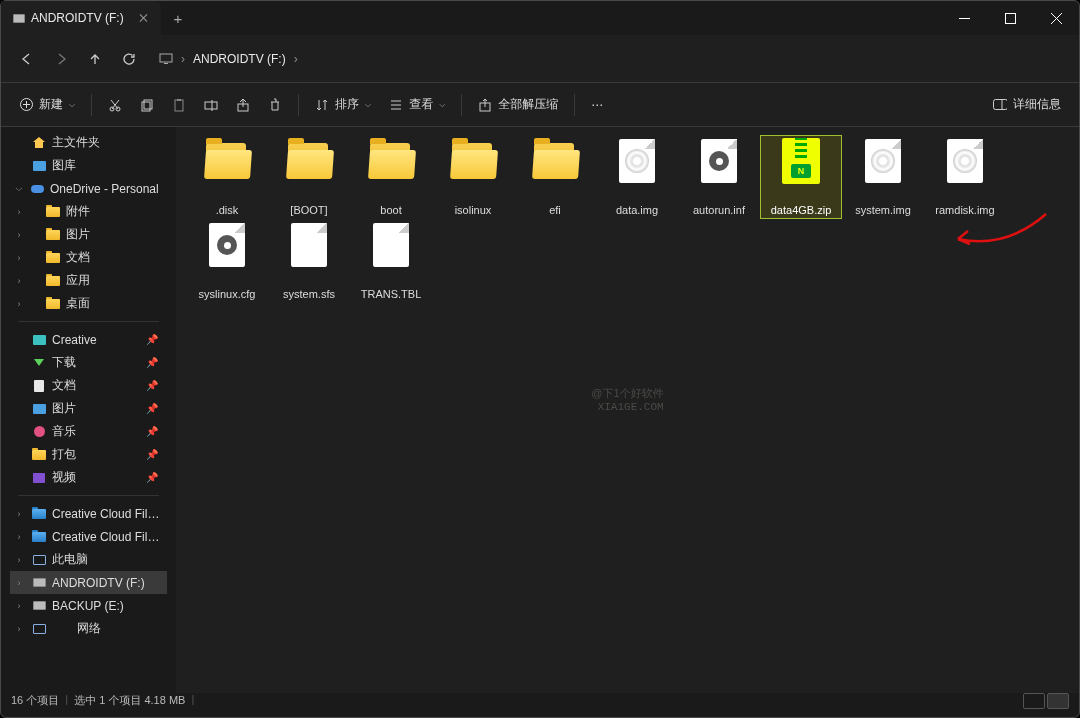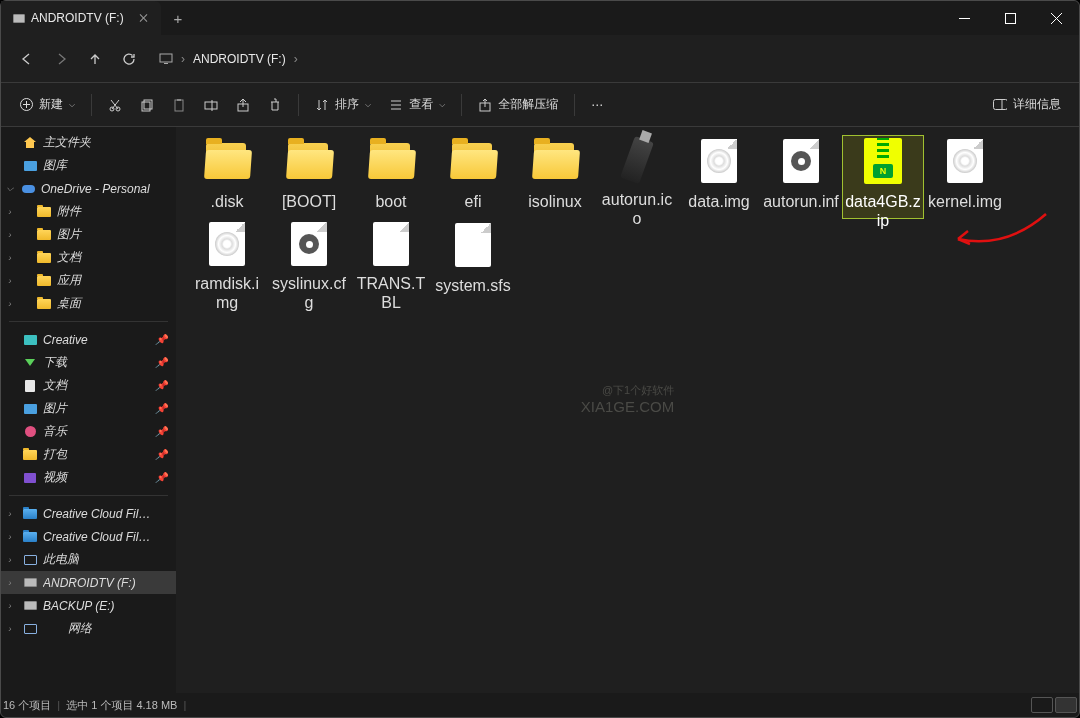--- a/index.html
+++ b/index.html
@@ -39,21 +39,21 @@
   .searchbox{flex:1;height:32px;margin-left:4px;display:flex;align-items:center;padding:0 10px;background:#2b2b2b;border-radius:4px;color:#aaa;}
   .searchbox .sicon{margin-left:auto;color:#aaa;}
   
   .toolbar{height:44px;display:flex;align-items:center;gap:2px;padding:0 10px;background:var(--bg);border-bottom:1px solid var(--border);}
   .tool{height:28px;display:flex;align-items:center;gap:6px;padding:0 8px;color:#ddd;border-radius:4px;}
   .tool .ico{width:14px;height:14px;display:flex;align-items:center;justify-content:center;}
   .divider{width:1px;height:22px;background:#3a3a3a;margin:0 6px;}
   .spacer{flex:1;}
   
   .body{flex:1;display:flex;min-height:0;}
-  .sidebar{width:175px;background:var(--bg-dark);padding:4px 0;overflow-y:auto;font-style:italic;}
+  .sidebar{width:175px;background:var(--bg-dark);padding:4px 9px;overflow-y:auto;}
   .side-item{height:23px;display:flex;align-items:center;gap:6px;padding:0 6px;color:#ddd;position:relative;}
   .side-item.indent1{padding-left:22px;}
   .side-item.indent2{padding-left:36px;}
   .side-item.sel{background:#3a3a3a;}
   .side-item .caret{position:absolute;left:4px;font-size:9px;color:#888;width:10px;text-align:center;}
   .side-item .pin{position:absolute;right:8px;font-size:10px;color:#777;}
   .side-ico{width:14px;height:12px;display:flex;align-items:center;justify-content:center;}
   .side-group{margin-bottom:6px;}
   .side-sep{height:1px;background:#333;margin:6px 8px;}
   
@@ -71,21 +71,21 @@
   .gal-ico{width:13px;height:10px;background:#4aa0e0;border-radius:1px;}
   .play-ico{width:12px;height:10px;background:#8050d0;border-radius:1px;position:relative;}
   .home-ico{width:12px;height:11px;position:relative;}
   .home-ico:before{content:"";position:absolute;top:0;left:0;border-left:6px solid transparent;border-right:6px solid transparent;border-bottom:5px solid #ffc850;}
   .home-ico:after{content:"";position:absolute;top:4px;left:2px;width:8px;height:7px;background:#ffc850;}
   
   .content{flex:1;background:var(--bg);overflow-y:auto;padding:8px 0 0 10px;position:relative;}
   .grid{display:flex;flex-wrap:wrap;gap:0;}
   .item{width:82px;height:84px;display:flex;flex-direction:column;align-items:center;justify-content:flex-start;padding-top:2px;border:1px solid transparent;}
   .item.highlight{background:rgba(255,255,0,0.12);border:1px solid var(--highlight-border);}
-  .item .label{text-align:center;color:#ddd;font-size:16px;margin-top:8px;word-break:break-all;padding:0 2px;line-height:1.2;}
+  .item .label{text-align:center;color:#ddd;font-size:11px;margin-top:20px;word-break:break-all;padding:0 2px;line-height:1.2;}
   .item.highlight .label{color:#fff;}
   .icon-wrap{width:50px;height:46px;display:flex;align-items:center;justify-content:center;}
   
   .big-folder{width:46px;height:36px;position:relative;}
   .big-folder .back{position:absolute;top:0;left:2px;width:40px;height:30px;background:linear-gradient(#f8d050,#e8b020);border-radius:3px;}
   .big-folder .back:before{content:"";position:absolute;top:-5px;left:0;width:16px;height:6px;background:#e8b020;border-radius:2px 2px 0 0;}
   .big-folder .front{position:absolute;top:7px;left:0;width:46px;height:29px;background:linear-gradient(#ffe680,#f8c838);border-radius:3px;transform:skewX(-4deg);transform-origin:bottom;}
   
   .file-page{width:36px;height:44px;background:#fff;border-radius:2px;position:relative;}
   .file-page .fold{position:absolute;top:0;right:0;width:10px;height:10px;background:linear-gradient(135deg,#fff 0 50%,#ccc 50% 100%);}
@@ -95,21 +95,21 @@
   .usb{width:20px;height:44px;background:linear-gradient(#444,#222);border-radius:3px;transform:rotate(20deg);position:relative;}
   .usb:before{content:"";position:absolute;top:-8px;left:5px;width:10px;height:10px;background:#aaa;}
   
   .zip-yellow{width:38px;height:46px;background:#f0ff00;border-radius:2px;position:relative;}
   .zip-yellow .zt{position:absolute;top:0;left:13px;width:12px;height:20px;background:repeating-linear-gradient(0deg,#0a0 0 3px,#f0ff00 3px 6px);}
   .zip-yellow .n{position:absolute;bottom:6px;left:9px;width:20px;height:14px;background:#00a030;color:#f0ff00;font-size:9px;font-weight:bold;display:flex;align-items:center;justify-content:center;border-radius:2px;}
   
   .annot{position:absolute;left:770px;top:82px;width:120px;height:40px;pointer-events:none;}
   .watermark{position:absolute;left:50%;top:48%;transform:translate(-50%,-50%);color:#4a4a46;font-size:11px;text-align:right;}
   
-  .statusbar{height:24px;background:var(--bg-dark);display:flex;align-items:center;padding:0 2px;color:#bbb;font-size:11px;border-radius:0 0 6px 6px;}
+  .statusbar{height:24px;background:var(--bg-dark);display:flex;padding:0 10px;color:#bbb;font-size:11px;border-radius:0 0 6px 6px;}
   .status-sep{margin:0 6px;color:#555;}
   .view-toggle{margin-left:auto;display:flex;gap:2px;}
   .vt{width:22px;height:16px;border:1px solid #555;border-radius:2px;}
   .txt-ellipsis{white-space:nowrap;overflow:hidden;text-overflow:ellipsis;}
 </style>
 </head>
 <body>
 
 <div class="window">
 
@@ -465,36 +465,30 @@
             </div>
             <div class="label">boot</div>
           </div>
           <div class="item">
             <div class="icon-wrap">
               <div class="big-folder">
                 <div class="back"></div>
                 <div class="front"></div>
               </div>
             </div>
-            <div class="label">efi</div>
+            <div class="label">isolinux</div>
           </div>
           <div class="item">
             <div class="icon-wrap">
               <div class="big-folder">
                 <div class="back"></div>
                 <div class="front"></div>
               </div>
             </div>
-            <div class="label">isolinux</div>
-          </div>
-          <div class="item">
-            <div class="icon-wrap">
-              <div class="usb"></div>
-            </div>
-            <div class="label">autorun.ico</div>
+            <div class="label">efi</div>
           </div>
           <div class="item">
             <div class="icon-wrap">
               <div class="file-page">
                 <div class="fold"></div>
                 <div class="file-disc"></div>
               </div>
             </div>
             <div class="label">data.img</div>
           </div>
@@ -516,21 +510,21 @@
             </div>
             <div class="label">data4GB.zip</div>
           </div>
           <div class="item">
             <div class="icon-wrap">
               <div class="file-page">
                 <div class="fold"></div>
                 <div class="file-disc"></div>
               </div>
             </div>
-            <div class="label">kernel.img</div>
+            <div class="label">system.img</div>
           </div>
           <div class="item">
             <div class="icon-wrap">
               <div class="file-page">
                 <div class="fold"></div>
                 <div class="file-disc"></div>
               </div>
             </div>
             <div class="label">ramdisk.img</div>
           </div>
@@ -542,34 +536,34 @@
               </div>
             </div>
             <div class="label">syslinux.cfg</div>
           </div>
           <div class="item">
             <div class="icon-wrap">
               <div class="file-page">
                 <div class="fold"></div>
               </div>
             </div>
+            <div class="label">system.sfs</div>
+          </div>
+          <div class="item">
+            <div class="icon-wrap">
+              <div class="file-page">
+                <div class="fold"></div>
+              </div>
+            </div>
             <div class="label">TRANS.TBL</div>
-          </div>
-          <div class="item">
-            <div class="icon-wrap">
-              <div class="file-page">
-                <div class="fold"></div>
-              </div>
-            </div>
-            <div class="label">system.sfs</div>
           </div>
         </div>
       <div class="watermark">
         <div>@下1个好软件</div>
-        <div style="font-size:15px;">XIA1GE.COM</div>
+        <div style="font-size:11px;font-family:Liberation Mono, monospace;">XIA1GE.COM</div>
       </div>
       <svg class="annot" width="120" height="40">
         <path d="M100 5 Q 60 40 12 30" fill="none" stroke="#e01010" stroke-width="2.5"></path>
         <path d="M12 30 L22 22 M12 30 L24 35" fill="none" stroke="#e01010" stroke-width="2.5"></path>
       </svg>
     </div>
   </div>
 
   <div class="statusbar">
     <span>16 个项目</span>

